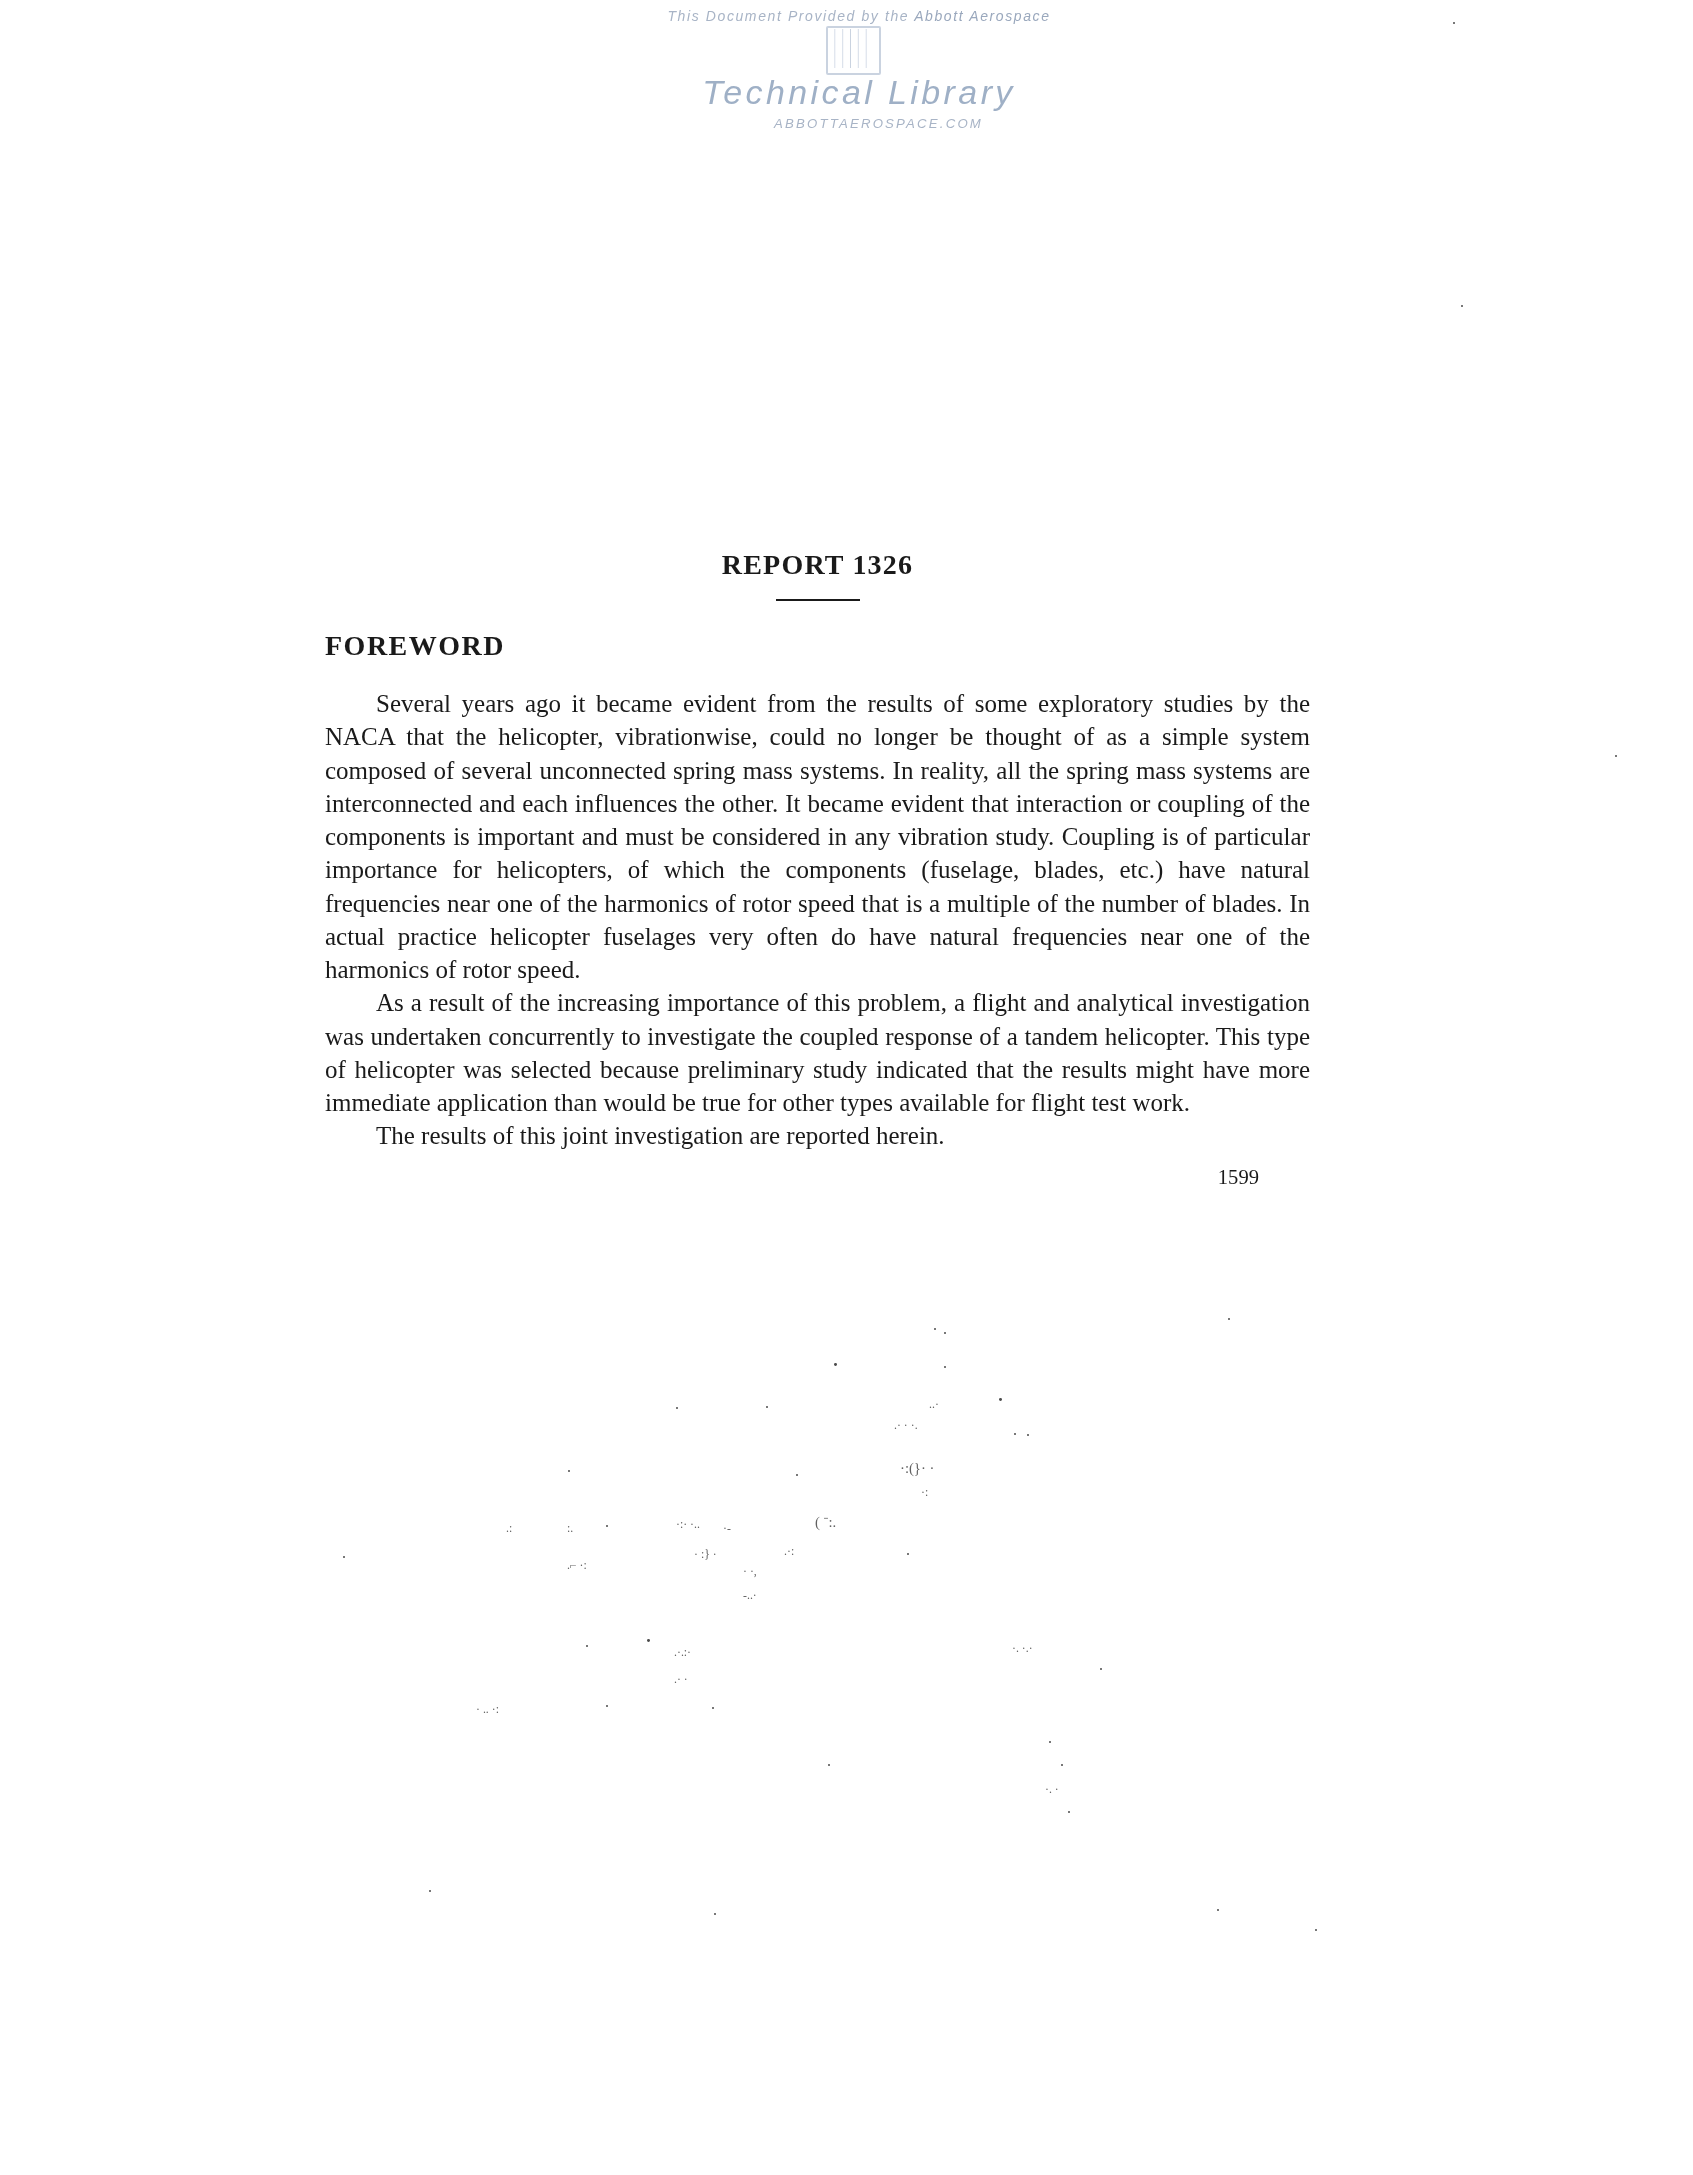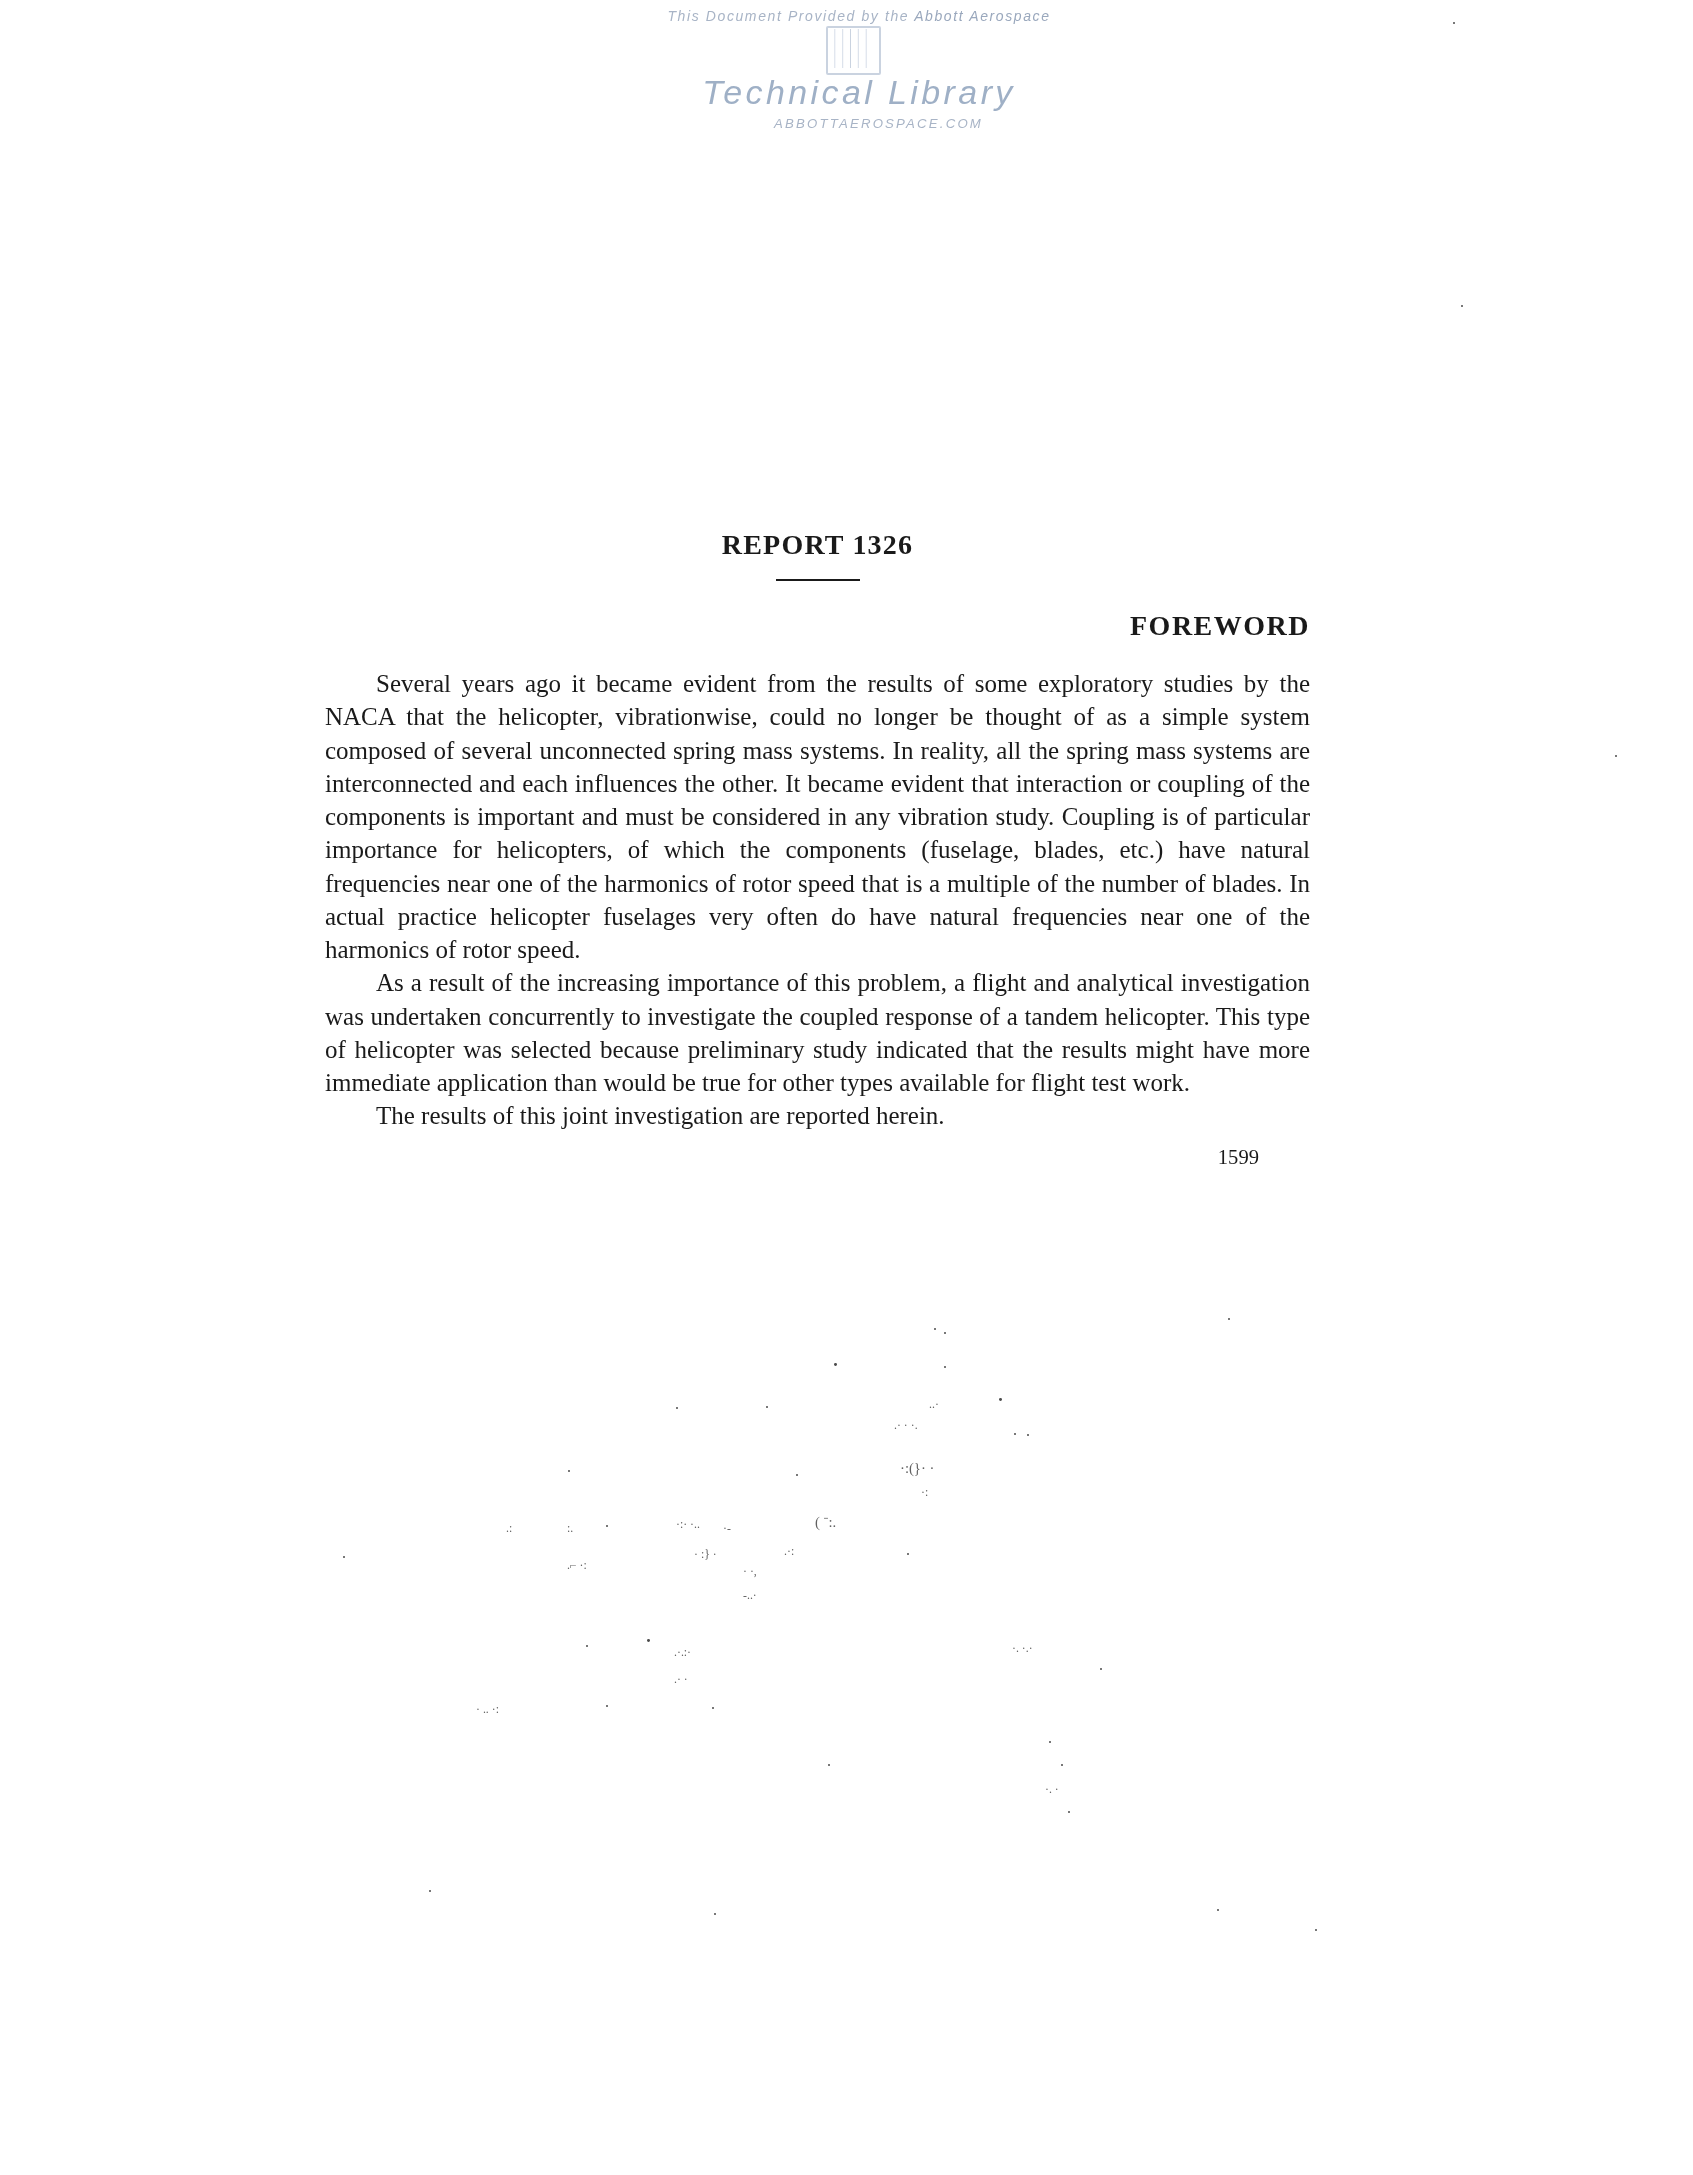--- a/index.html
+++ b/index.html
@@ -90,37 +90,37 @@
   
   .page {
     position: absolute;
     left: 0; top: 0;
     width: 1694px;
     height: 2176px;
   }
   .content {
     position: absolute;
     left: 325px;
-    top: 529px;
+    top: 549px;
     width: 985px;
   }
   .report-title {
     text-align: center;
     font-size: 28px;
     font-weight: bold;
     letter-spacing: 1.2px;
   }
   .rule {
     width: 84px;
     height: 2px;
     background: #1a1a1a;
     margin: 17.6px auto 29px auto;
   }
   .section-title {
-    text-align: right;
+    text-align: left;
     font-size: 28px;
     font-weight: bold;
     letter-spacing: 1.5px;
     margin-bottom: 25.5px;
   }
   p.body {
     font-size: 25px;
     line-height: 1.33;
     text-align: justify;
     text-justify: inter-word;

